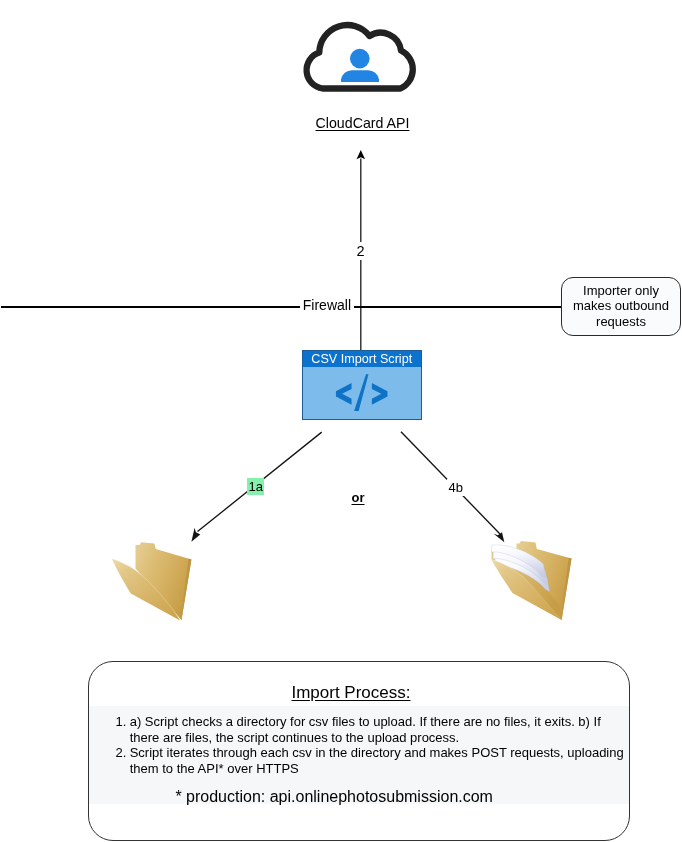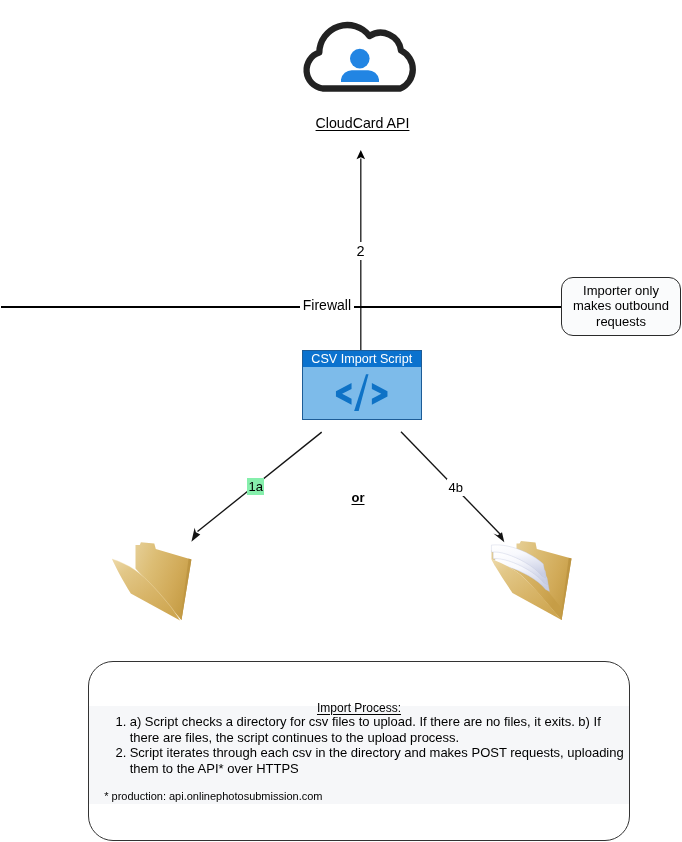--- a/index.html
+++ b/index.html
@@ -106,40 +106,39 @@
     background: #fff;
     overflow: hidden;
   }
   #process-shade {
     position: absolute;
     left: 0; top: 44px; width: 100%; height: 98px;
     background: #f6f7f9;
   }
   #process-title {
     position: absolute;
-    left: 88px; top: 684.5px; width: 542px;
-    text-align: center;
-    font-size: 12px; line-height: 15px;
+    left: 80px; top: 684.5px; width: 542px;
+    text-align: center;
+    font-size: 17px; line-height: 15px;
     text-decoration: underline;
     text-underline-offset: 2px;
-    margin-top: 16px;
   }
   #process-list {
     position: absolute;
     left: 115.5px; top: 714px; width: 510px;
     margin: 0; padding: 0;
     font-size: 13px; line-height: 15.6px;
     list-style: none;
   }
   #process-list li { position: relative; padding-left: 14.2px; }
   #process-list li .num { position: absolute; left: 0; top: 0; }
   #footnote {
     position: absolute;
     left: 104.2px; top: 788.6px; width: 460px;
-    font-size: 11px; line-height: 15.6px;
+    font-size: 16px; line-height: 15.6px; text-align: center;
   }
   #footnote .ind { padding-left: 8.1px; }
 </style>
 </head>
 <body>
 
 <div id="canvas">
 
   <svg id="cloud-icon" class="abs" viewBox="0 0 124 85">
     <path d="M 22.5 73.5 A 18.5 18.5 0 0 1 19.3 37.6

